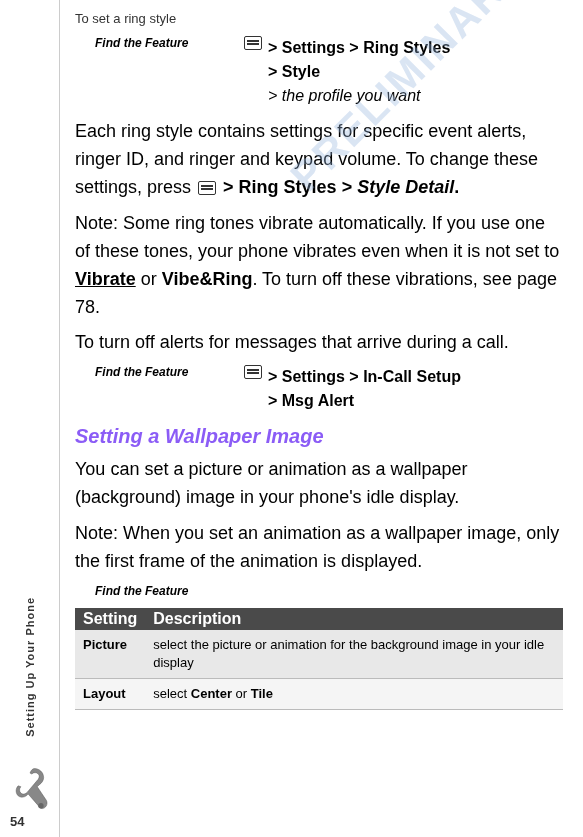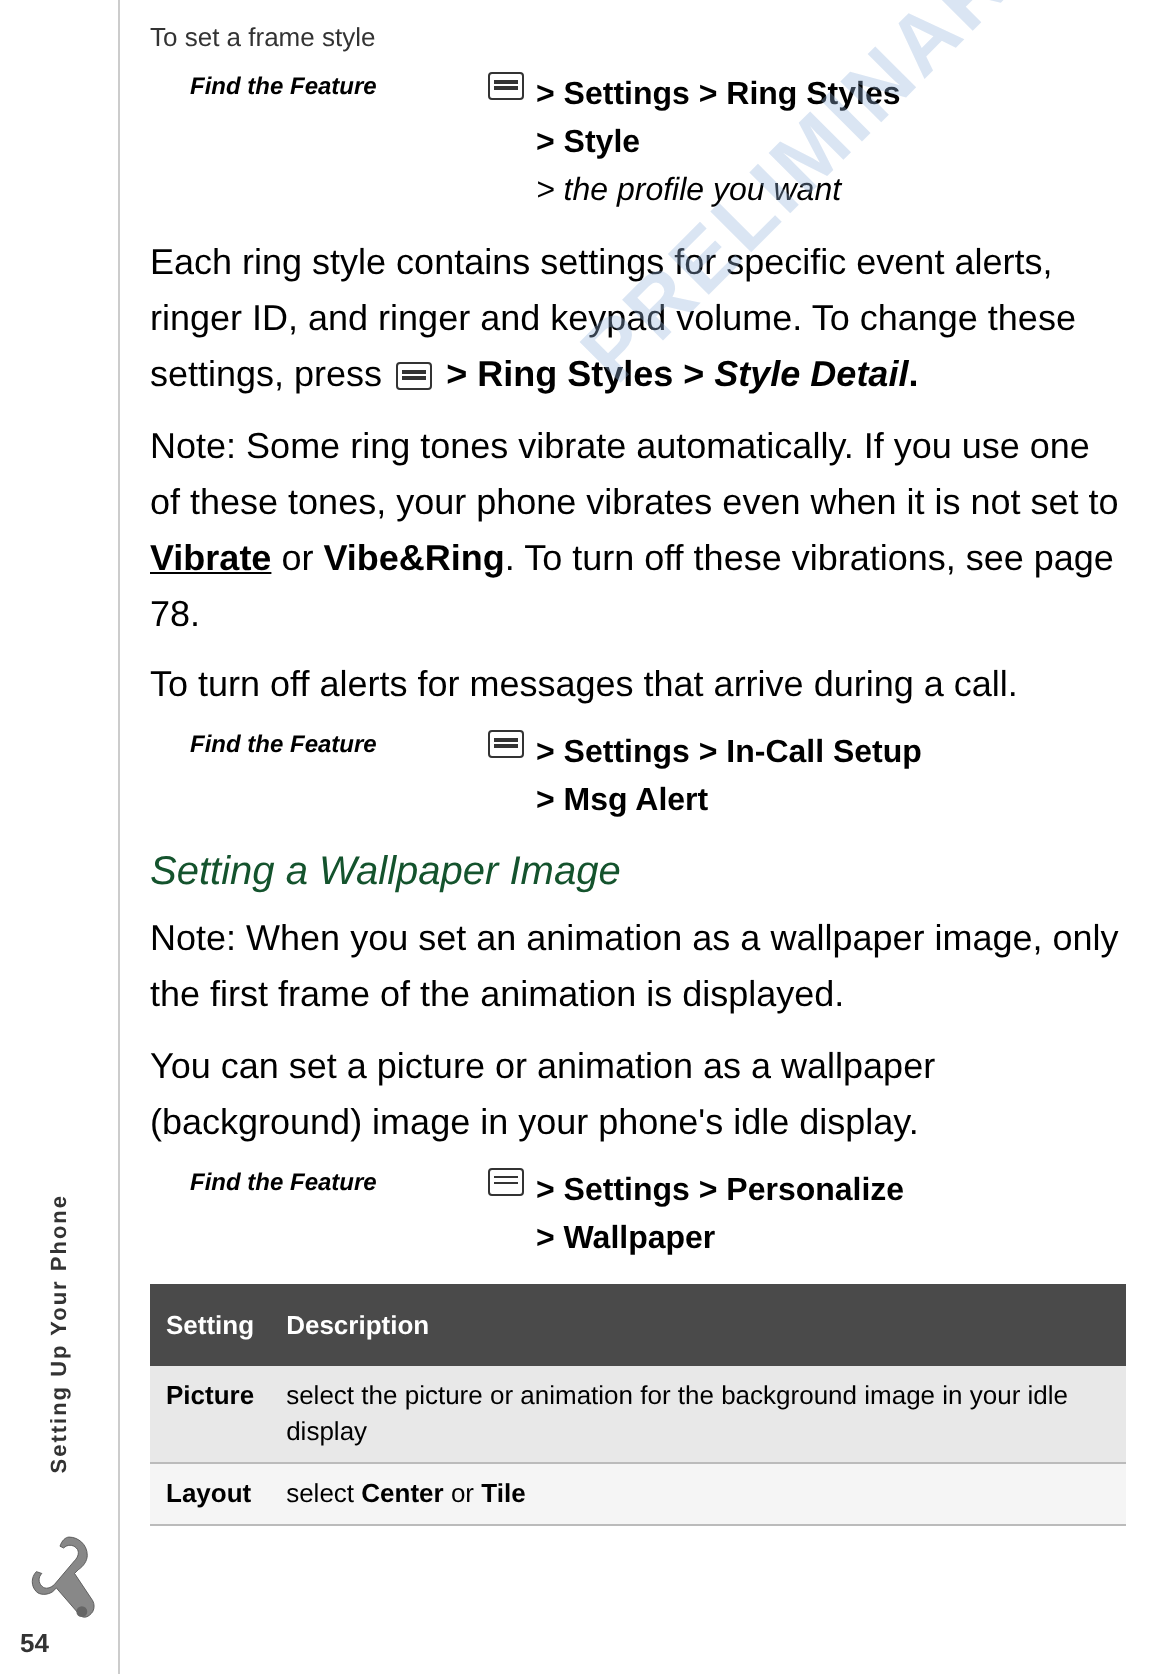--- a/index.html
+++ b/index.html
@@ -120,43 +120,43 @@
       transform: rotate(-45deg);
       pointer-events: none;
       letter-spacing: 2px;
       font-family: Arial, sans-serif;
     }
 
     
     .section-heading {
       font-size: 20px;
       font-style: italic;
-      font-weight: normal;
-      color: #14532d;
+      font-weight: bold;
+      color: #8b5cf6;
       margin: 12px 0 8px 0;
     }
 
     
     .settings-table {
       width: 100%;
       border-collapse: collapse;
       margin-top: 10px;
       font-size: 13px;
     }
 
     .settings-table thead tr {
       background: #4a4a4a;
       color: #fff;
     }
 
     .settings-table thead th {
-      padding: 13px 8px;
+      padding: 2px 8px;
       text-align: left;
       font-weight: bold;
-      font-size: 13px;
+      font-size: 16px;
     }
 
     .settings-table tbody tr {
       border-bottom: 1px solid #bbb;
     }
 
     .settings-table tbody tr:nth-child(odd) {
       background: #e8e8e8;
     }
 
@@ -222,21 +222,21 @@
         <path d="M25 5 C30 5 35 9 35 15 C35 18 33 21 30 23 L28 25 L38 40 C39 42 39 44 38 46 C36 49 33 50 31 48 L18 33 L16 35 C13 37 9 37 7 35 C4 32 4 27 7 24 L10 25 C8 27 8 30 10 32 C12 34 15 33 17 31 L28 18 C30 16 31 13 29 11 C27 9 24 9 22 11 L20 10 C21 7 23 5 25 5Z" fill="#888" stroke="#555" stroke-width="0.5"></path>
         <circle cx="32" cy="46" r="3" fill="#666"></circle>
       </svg>
     </div>
   </div>
 
   <div class="main-content">
 
     <div class="watermark">PRELIMINARY</div>
 
-    <p class="section-title">To set a frame style</p>
+    <p class="section-title">To set a ring style</p>
 
     <div class="find-feature-block">
       <span class="find-feature-label">Find the Feature</span>
       <span style="display:inline-flex; align-items:flex-start; gap:4px;">
         <span class="menu-icon"></span>
         <span class="find-feature-path">
           <span class="path-bold">&gt; Settings &gt; Ring Styles</span><br>
           <span class="path-bold">&gt; Style</span><br>
           <span class="path-italic">&gt; the profile you want</span>
         </span>
@@ -262,36 +262,29 @@
         <span class="menu-icon"></span>
         <span class="find-feature-path">
           <span class="path-bold">&gt; Settings &gt; In-Call Setup</span><br>
           <span class="path-bold">&gt; Msg Alert</span>
         </span>
       </span>
     </div>
 
     <h2 class="section-heading">Setting a Wallpaper Image</h2>
 
+    <p class="body-text">You can set a picture or animation as a wallpaper (background) image in your phone's idle display.</p>
+
     <p class="body-text">
       <span class="note-label">Note:</span>
       <span> When you set an animation as a wallpaper image, only the first frame of the animation is displayed.</span>
     </p>
 
-    <p class="body-text">You can set a picture or animation as a wallpaper (background) image in your phone's idle display.</p>
-
     <div class="find-feature-block">
       <span class="find-feature-label">Find the Feature</span>
-      <span style="display:inline-flex; align-items:flex-start; gap:4px;">
-        <span class="menu-icon"></span>
-        <span class="find-feature-path">
-          <span class="path-bold">&gt; Settings &gt; Personalize</span><br>
-          <span class="path-bold">&gt; Wallpaper</span>
-        </span>
-      </span>
     </div>
 
     <table class="settings-table">
       <thead>
         <tr>
           <th>Setting</th>
           <th>Description</th>
         </tr>
       </thead>
       <tbody id="table-body">

